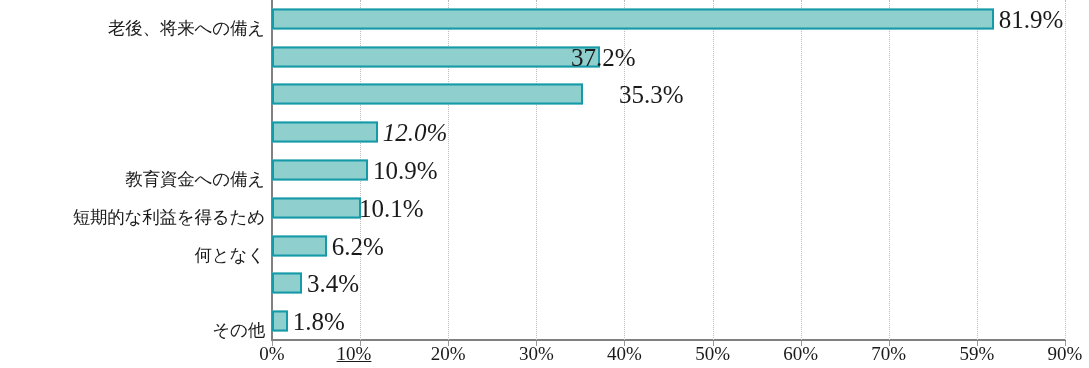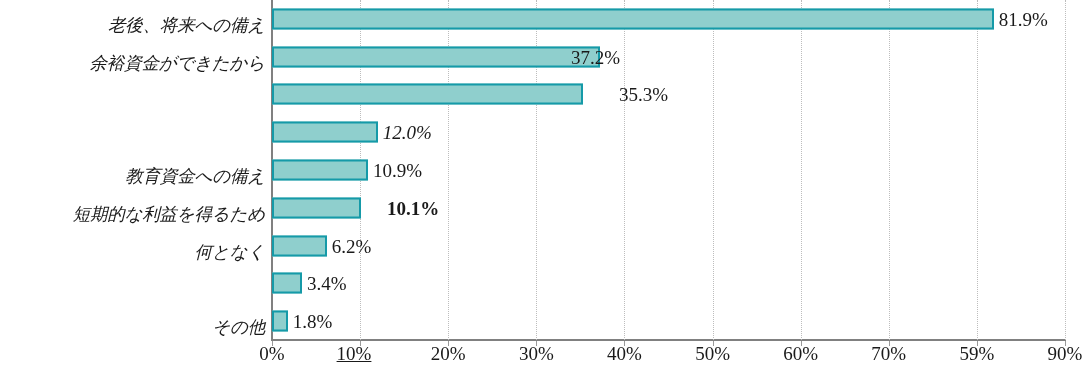--- a/index.html
+++ b/index.html
@@ -68,26 +68,26 @@
     transform: translateY(-50%);
     white-space: nowrap;
     font-size: 17.5px;
     line-height: 1;
     color: #1a1a1a;
     letter-spacing: -0.2px;
   }
   .label-holder {
     position: absolute;
     left: 0;
-    top: 17px;
+    top: 10px;
     width: 265px;
     height: 37.78px;
     display: flex;
+    align-items: center;
     justify-content: flex-end;
-    font-style: italic;
   }
   .label-holder .cat-label {
     position: static;
     transform: none;
     right: auto;
   }
 
   .bar {
     position: absolute;
     top: 50%;
@@ -96,21 +96,21 @@
     background: #8fcfcd;
     border: 2px solid #159aa8;
     box-sizing: border-box;
     left: 0;
   }
 
   .val-label {
     position: absolute;
     top: 50%;
     transform: translateY(-50%);
-    font-size: 19px;
+    font-size: 25px;
     line-height: 1;
     color: #1a1a1a;
     white-space: nowrap;
     font-family: "Liberation Serif", "DejaVu Serif", serif;
   }
 
   
   .tick {
     position: absolute;
     top: 344px;
@@ -151,23 +151,20 @@
 
   <div id="rows-layer">
       <div class="row" style="top: 0px;">
         <div class="label-holder">
           <span class="cat-label">老後、将来への備え</span>
         </div>
         <div class="bar" style="left: 272px; width: 721.63px; background: rgb(143, 207, 205); border-color: rgb(21, 154, 168);"></div>
         <span class="val-label" style="left: 998.63px;">81.9%</span>
       </div>
       <div class="row" style="top: 37.7778px;">
-        <div class="label-holder">
-          <span class="cat-label">余裕資金ができたから</span>
-        </div>
         <div class="bar" style="left: 272px; width: 327.773px; background: rgb(143, 207, 205); border-color: rgb(21, 154, 168);"></div>
         <span class="val-label" style="left: 571px;">37.2%</span>
       </div>
       <div class="row" style="top: 75.5556px;">
         <div class="bar" style="left: 272px; width: 311.032px; background: rgb(143, 207, 205); border-color: rgb(21, 154, 168);"></div>
         <span class="val-label" style="left: 588.032px; margin-left: 31px;">35.3%</span>
       </div>
       <div class="row" style="top: 113.333px;">
         <div class="bar" style="left: 272px; width: 105.733px; background: rgb(143, 207, 205); border-color: rgb(21, 154, 168);"></div>
         <span class="val-label" style="left: 382.733px; font-style: italic;">12.0%</span>
@@ -177,21 +174,21 @@
           <span class="cat-label">教育資金への備え</span>
         </div>
         <div class="bar" style="left: 272px; width: 96.0411px; background: rgb(143, 207, 205); border-color: rgb(21, 154, 168);"></div>
         <span class="val-label" style="left: 373.041px;">10.9%</span>
       </div>
       <div class="row" style="top: 188.889px;">
         <div class="label-holder">
           <span class="cat-label">短期的な利益を得るため</span>
         </div>
         <div class="bar" style="left: 272px; width: 88.9922px; background: rgb(143, 207, 205); border-color: rgb(21, 154, 168);"></div>
-        <span class="val-label" style="left: 387px; font-weight: bold;">10.1%</span>
+        <span class="val-label" style="left: 359px;">10.1%</span>
       </div>
       <div class="row" style="top: 226.667px;">
         <div class="label-holder">
           <span class="cat-label">何となく</span>
         </div>
         <div class="bar" style="left: 272px; width: 54.6289px; background: rgb(143, 207, 205); border-color: rgb(21, 154, 168);"></div>
         <span class="val-label" style="left: 331.629px;">6.2%</span>
       </div>
       <div class="row" style="top: 264.444px;">
         <div class="bar" style="left: 272px; width: 29.9578px; background: rgb(143, 207, 205); border-color: rgb(21, 154, 168);"></div>

